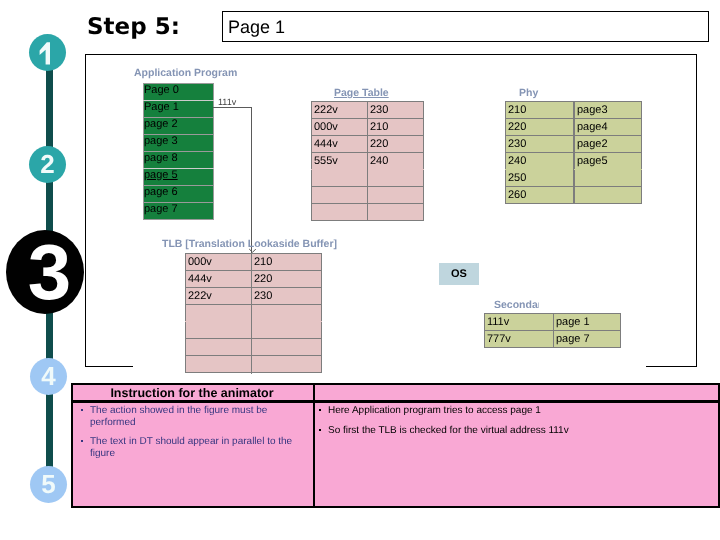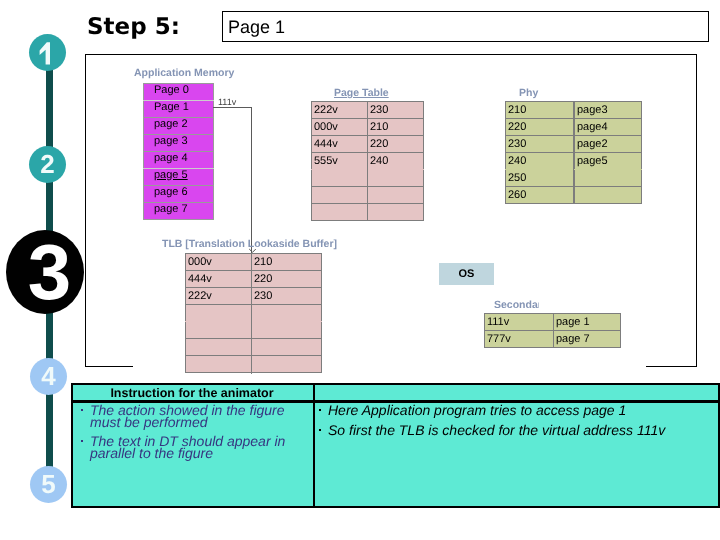--- a/index.html
+++ b/index.html
@@ -38,21 +38,21 @@
   
   .tbl{border-collapse:collapse;position:absolute;table-layout:fixed;border-spacing:0;}
   .tbl td{border:1px solid #7D7D7D;font-size:11px;color:#000;padding:0 0 0 2px;
           vertical-align:middle;overflow:hidden;white-space:nowrap;line-height:10px;
           height:17.25px;box-sizing:border-box;}
   .cap{position:absolute;font-size:10.5px;font-weight:bold;color:#8494B4;white-space:nowrap;
        letter-spacing:0px;line-height:11px;}
 
   
   #tbl-app{left:143px;top:83px;width:71px;}
-  #tbl-app td{background:#d946ef;height:17px;border-color:#9A9A9A;padding-left:10px;padding-bottom:5px;}
+  #tbl-app td{background:#15803d;height:17px;border-color:#9A9A9A;padding-left:0;padding-bottom:5px;}
   #cap-app{left:134px;top:68px;}
 
   
   #va-label{left:218px;top:97px;font-size:9px;color:#3E3E3E;}
   #va-line-h{left:213px;top:107px;width:39px;height:1px;background:#5A5A5A;}
   #va-line-v{left:251px;top:107px;width:1px;height:146px;background:#5A5A5A;}
 
   
   #tbl-pt{left:311px;top:101px;width:113px;}
   #tbl-pt td{background:#E5C5C5;height:17px;}
@@ -80,42 +80,42 @@
   #tbl-pt tr:nth-child(4) td{border-bottom-color:#E5C5C5;}
   #tbl-pt tr:nth-child(5) td{border-top-color:#E5C5C5;}
   #tbl-phy tr:nth-child(4) td{border-bottom-color:#CBD29B;}
   #tbl-phy tr:nth-child(5) td{border-top-color:#CBD29B;}
   #tbl-tlb tr:nth-child(4) td{border-bottom-color:#E5C5C5;}
   #tbl-tlb tr:nth-child(5) td{border-top-color:#E5C5C5;}
 
   .coldiv{position:absolute;width:1px;background:#7D7D7D;}
 
   
-  #os-box{left:439px;top:263px;width:55px;height:22px;background:#BFD6DE;
+  #os-box{left:439px;top:263px;width:40px;height:22px;background:#BFD6DE;
           font-size:11px;font-weight:bold;color:#000;display:flex;
           align-items:center;justify-content:center;}
 
   
   #tbl-sec{left:484px;top:313px;width:137px;}
   #tbl-sec td{background:#CBD29B;height:17px;}
   #tbl-sec td:first-child{width:69px;}
   #cap-sec{left:494px;top:300px;width:45px;overflow:hidden;}
 
   
   #bottom-table{left:71px;top:383px;width:649px;height:125px;border:2.4px solid #000;
-                box-sizing:border-box;background:#5eead4;}
+                box-sizing:border-box;background:#f9a8d4;}
   #bt-divider{left:239.6px;top:0;width:2.4px;height:122px;background:#000;}
   #bt-hline{left:0;top:15.4px;width:646px;height:2.2px;background:#000;}
   .bt-header{font-size:12.5px;font-weight:bold;text-align:center;color:#000;top:2px;line-height:13px;}
   #bt-h1{left:0;width:238px;}
   #bt-h2{left:240px;width:402px;}
   #bt-c1{left:5px;top:20px;width:222px;color:#363680;}
   #bt-c2{left:243px;top:20px;width:392px;color:#000000;}
-  .bt-bullet{position:relative;font-size:14px;line-height:11.5px;padding-left:12px;
-             margin-bottom:8px;font-style:italic;}
+  .bt-bullet{position:relative;font-size:10px;line-height:11.5px;padding-left:12px;
+             margin-bottom:8px;}
   .bt-bullet::before{content:"";position:absolute;left:3px;top:4px;width:2px;height:2px;background:currentColor;}
   .bt-b-bold{font-weight:bold;}
 </style>
 </head>
 <body>
 
 <div class="abs" id="timeline-line"></div>
 <div class="abs step-marker" id="marker-1">
   <svg class="digit-glyph" viewBox="0 0 37 37">
     <path d="M21.0 8.2 L17.8 8.2 L10.6 16.4 L10.6 21.1 L16.6 15.8 L16.6 30.4 L21.0 30.4 Z" fill="#F0FAFA"></path>
@@ -139,37 +139,37 @@
 <div class="abs" id="page-box">
   <div class="abs" id="page-box-text">Page 1</div>
 </div>
 
 <div class="abs frame-line" id="frame-top"></div>
 <div class="abs frame-line" id="frame-left"></div>
 <div class="abs frame-line" id="frame-right"></div>
 <div class="abs frame-line" id="frame-bottom-l"></div>
 <div class="abs frame-line" id="frame-bottom-r"></div>
 
-<div class="cap" id="cap-app">Application Memory</div>
+<div class="cap" id="cap-app">Application Program</div>
 <table class="tbl" id="tbl-app">
     <tbody>
       <tr>
         <td>Page 0</td>
       </tr>
       <tr>
         <td>Page 1</td>
       </tr>
       <tr>
         <td>page 2</td>
       </tr>
       <tr>
         <td>page 3</td>
       </tr>
       <tr>
-        <td>page 4</td>
+        <td>page 8</td>
       </tr>
       <tr>
         <td>page 5</td>
       </tr>
       <tr>
         <td>page 6</td>
       </tr>
       <tr>
         <td>page 7</td>
       </tr>

